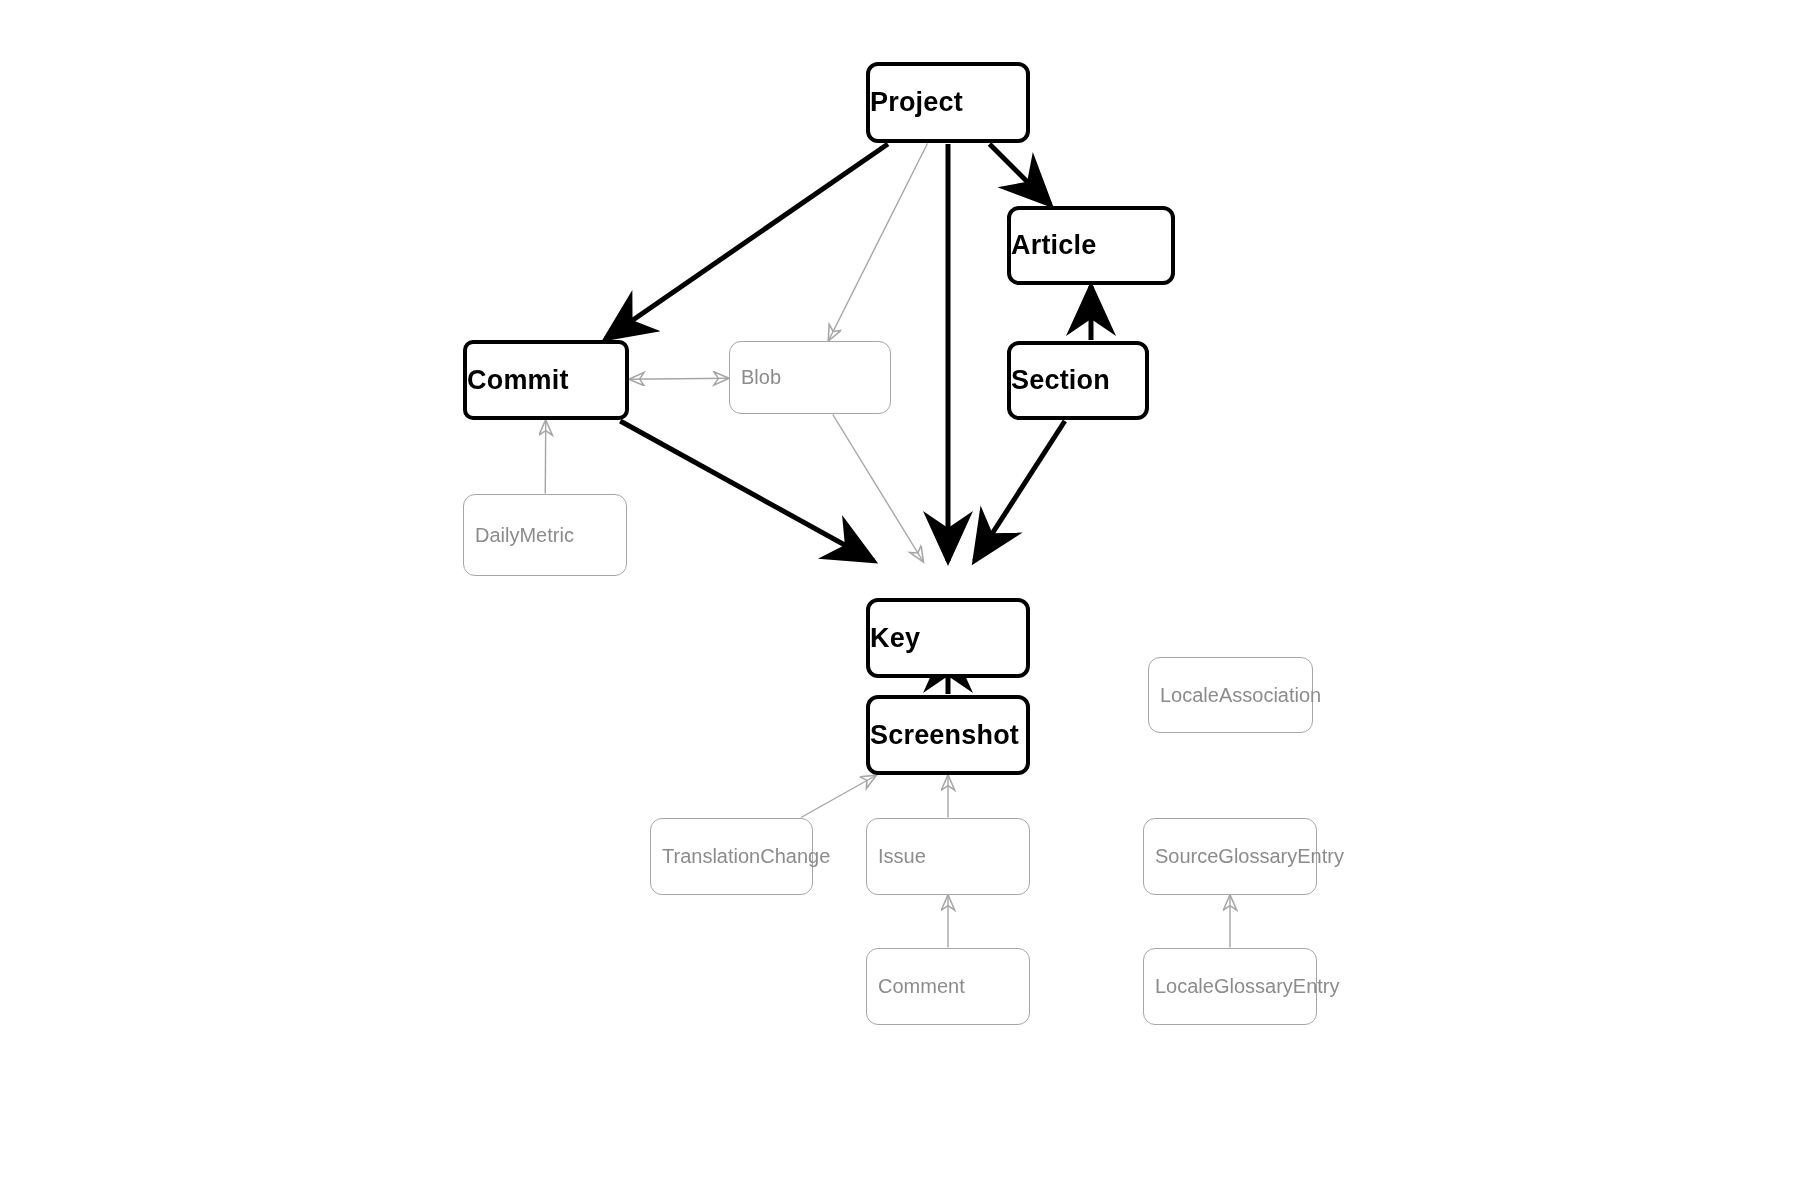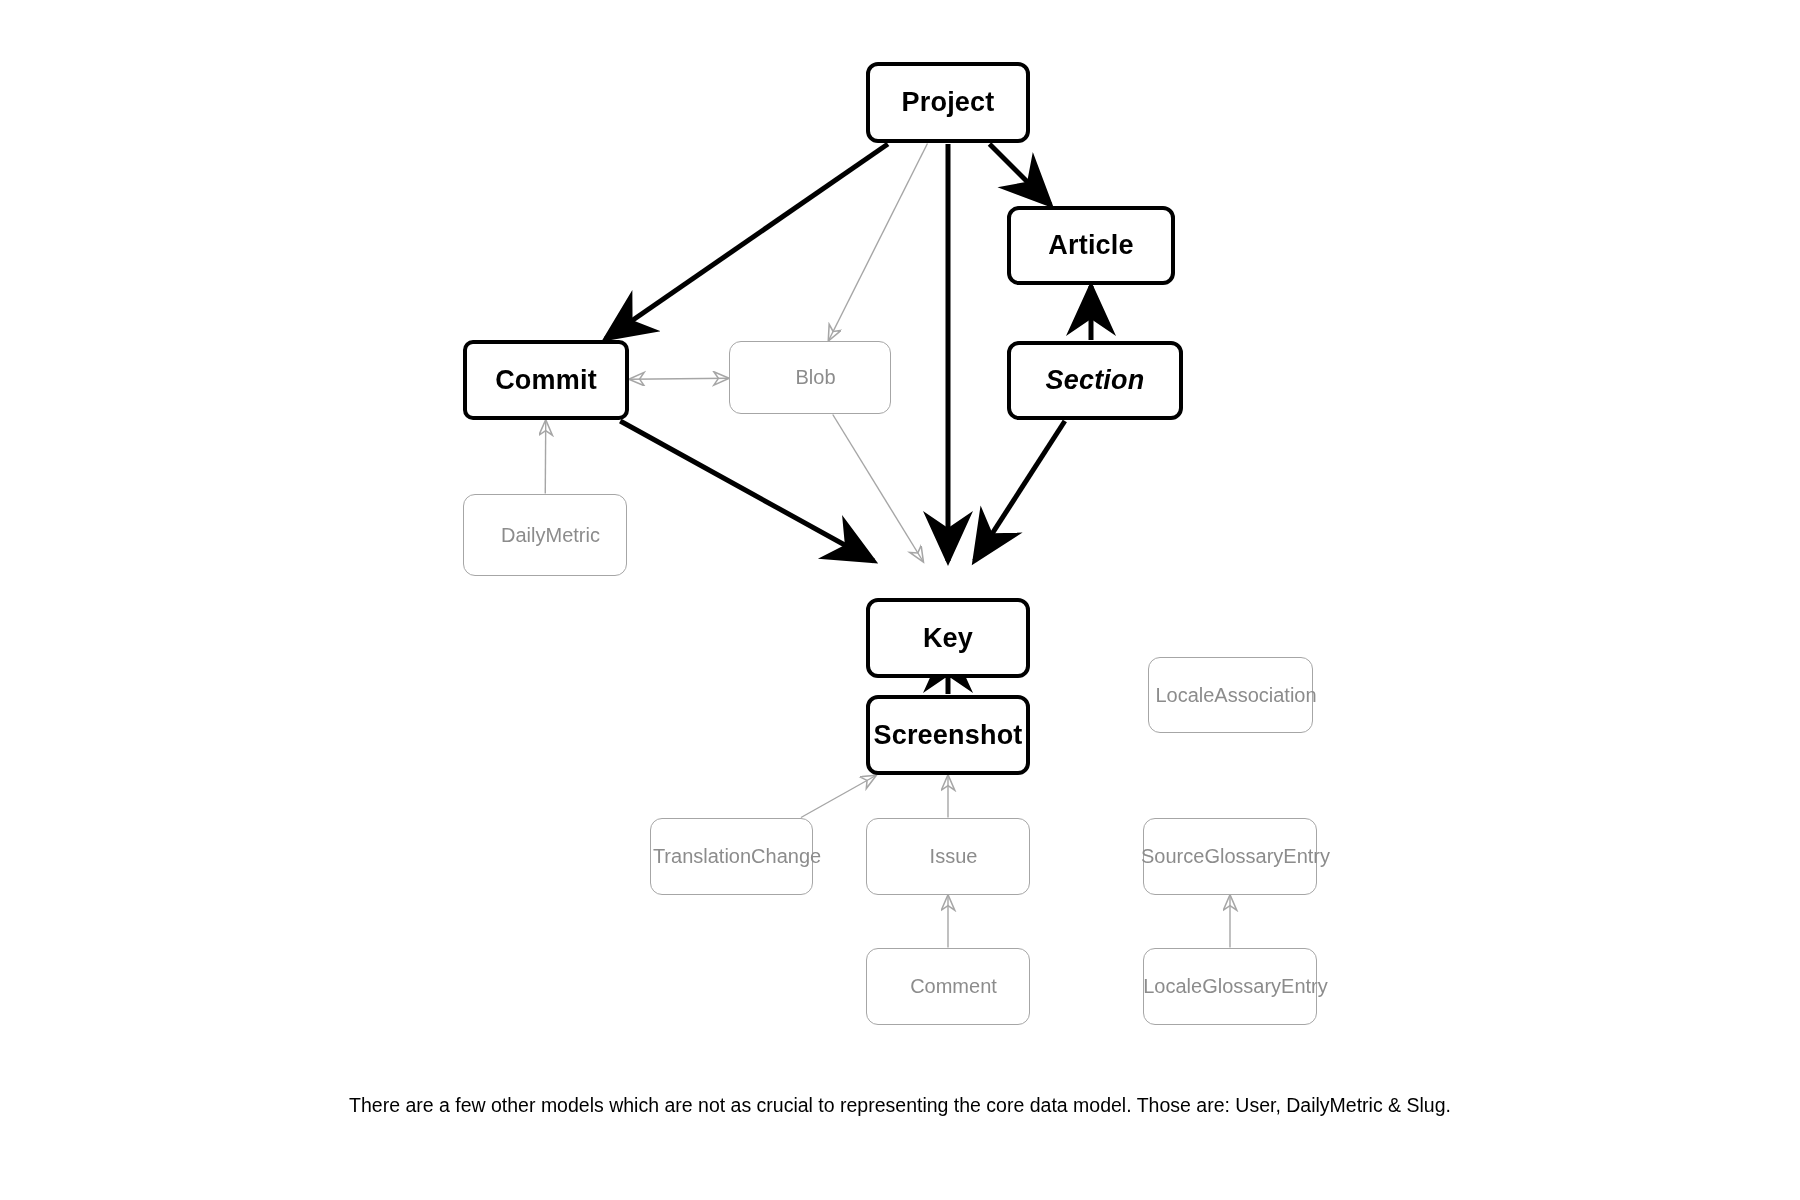--- a/index.html
+++ b/index.html
@@ -23,21 +23,20 @@
     left: 0;
     top: 0;
     width: 1800px;
     height: 1200px;
   }
   .node {
     position: absolute;
     box-sizing: border-box;
     display: flex;
     align-items: center;
-    justify-content: center;
     text-align: center;
     border-radius: 12px;
     background: #ffffff;
     z-index: 5;
   }
   .node.primary {
     border: 4px solid #000000;
     color: #000000;
     font-weight: bold;
     font-size: 27px;
@@ -97,21 +96,21 @@
       </g>
   </svg>
 
   <div id="node-layer">
       <div class="node primary" style="left: 866px; top: 62px; width: 164px; height: 81px;">
         <span>Project</span>
       </div>
       <div class="node primary" style="left: 1007px; top: 206px; width: 168px; height: 79px;">
         <span>Article</span>
       </div>
-      <div class="node primary" style="left: 1007px; top: 341px; width: 176px; height: 79px; font-style: italic;">
+      <div class="node primary" style="left: 1007px; top: 341px; width: 142px; height: 79px;">
         <span>Section</span>
       </div>
       <div class="node primary" style="left: 463px; top: 340px; width: 166px; height: 80px; border-radius: 10px;">
         <span>Commit</span>
       </div>
       <div class="node faded" style="left: 729px; top: 341px; width: 162px; height: 73px;">
         <span>Blob</span>
       </div>
       <div class="node faded" style="left: 463px; top: 494px; width: 164px; height: 82px;">
         <span>DailyMetric</span>
@@ -135,16 +134,15 @@
         <span>SourceGlossaryEntry</span>
       </div>
       <div class="node faded" style="left: 866px; top: 948px; width: 164px; height: 77px;">
         <span>Comment</span>
       </div>
       <div class="node faded" style="left: 1143px; top: 948px; width: 174px; height: 77px;">
         <span>LocaleGlossaryEntry</span>
       </div>
     </div>
 
-  <div class="footer-note" id="note-models">There are a few other models which are not as crucial to representing the core data model. Those are: User, DailyMetric &amp; Slug.</div>
 
 
 </div>
 
 </body></html>

